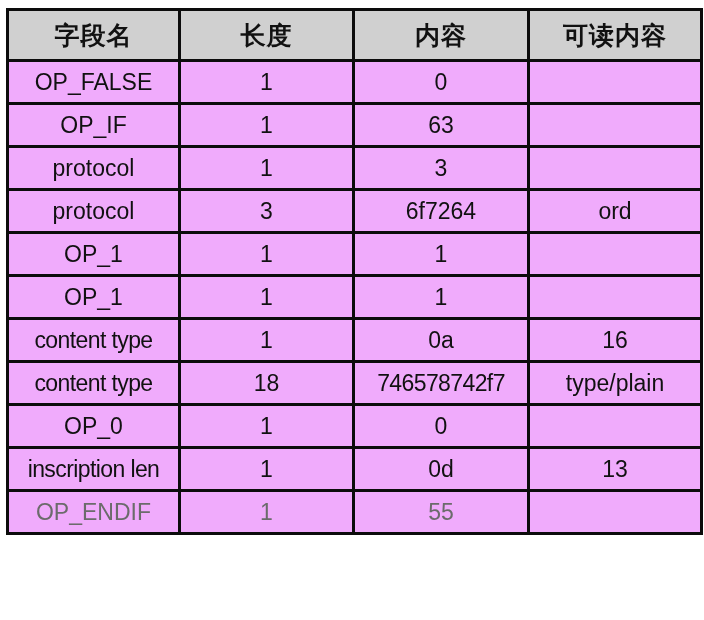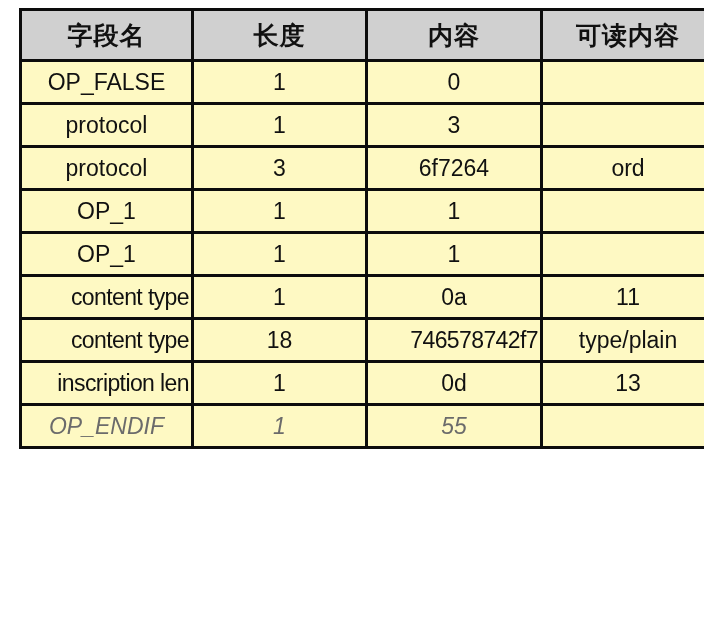--- a/index.html
+++ b/index.html
@@ -14,21 +14,20 @@
     font-family: "Liberation Sans", "DejaVu Sans", sans-serif;
   }
 
   #table-wrap {
     position: absolute;
     left: 6px;
     top: 8px;
     width: 578px;
     height: 603px;
     box-sizing: border-box;
-    margin-left: 13px;
   }
 
   table.field-table {
     border-collapse: collapse;
     table-layout: fixed;
     width: 694px;
     border: 3px solid #0c0c0c;
   }
 
   table.field-table col.c-name   { width: 172px; }
@@ -50,35 +49,33 @@
   table.field-table thead th {
     background: #d0d0d0;
     height: 48px;
     font-weight: bold;
     font-size: 25px;
     letter-spacing: 1px;
   }
 
   table.field-table tbody td {
     height: 40px;
-    background: #fef9c3;
+    background: #f0abfc;
     font-size: 23px;
     font-weight: normal;
   }
 
   
   table.field-table tbody td.tight {
     letter-spacing: -0.6px;
-    text-align: right;
   }
 
   
   table.field-table tbody tr.muted td {
     color: #6b6b6b;
-    font-style: italic;
   }
 </style>
 </head>
 <body>
 
 <div id="table-wrap">
   <table class="field-table">
     <colgroup>
       <col class="c-name">
       <col class="c-len">
@@ -91,20 +88,26 @@
         <th>长度</th>
         <th>内容</th>
         <th>可读内容</th>
       </tr>
     </thead>
     <tbody id="table-body">
         <tr>
           <td>OP_FALSE</td>
           <td>1</td>
           <td>0</td>
+          <td></td>
+        </tr>
+        <tr>
+          <td>OP_IF</td>
+          <td>1</td>
+          <td>63</td>
           <td></td>
         </tr>
         <tr>
           <td>protocol</td>
           <td>1</td>
           <td>3</td>
           <td></td>
         </tr>
         <tr>
           <td>protocol</td>
@@ -121,27 +124,33 @@
         <tr>
           <td>OP_1</td>
           <td>1</td>
           <td>1</td>
           <td></td>
         </tr>
         <tr>
           <td class="tight">content type</td>
           <td>1</td>
           <td>0a</td>
-          <td>11</td>
+          <td>16</td>
         </tr>
         <tr>
           <td class="tight">content type</td>
           <td>18</td>
           <td class="tight">746578742f7</td>
           <td>type/plain</td>
+        </tr>
+        <tr>
+          <td>OP_0</td>
+          <td>1</td>
+          <td>0</td>
+          <td></td>
         </tr>
         <tr>
           <td class="tight">inscription len</td>
           <td>1</td>
           <td>0d</td>
           <td>13</td>
         </tr>
         <tr class="muted">
           <td>OP_ENDIF</td>
           <td>1</td>

